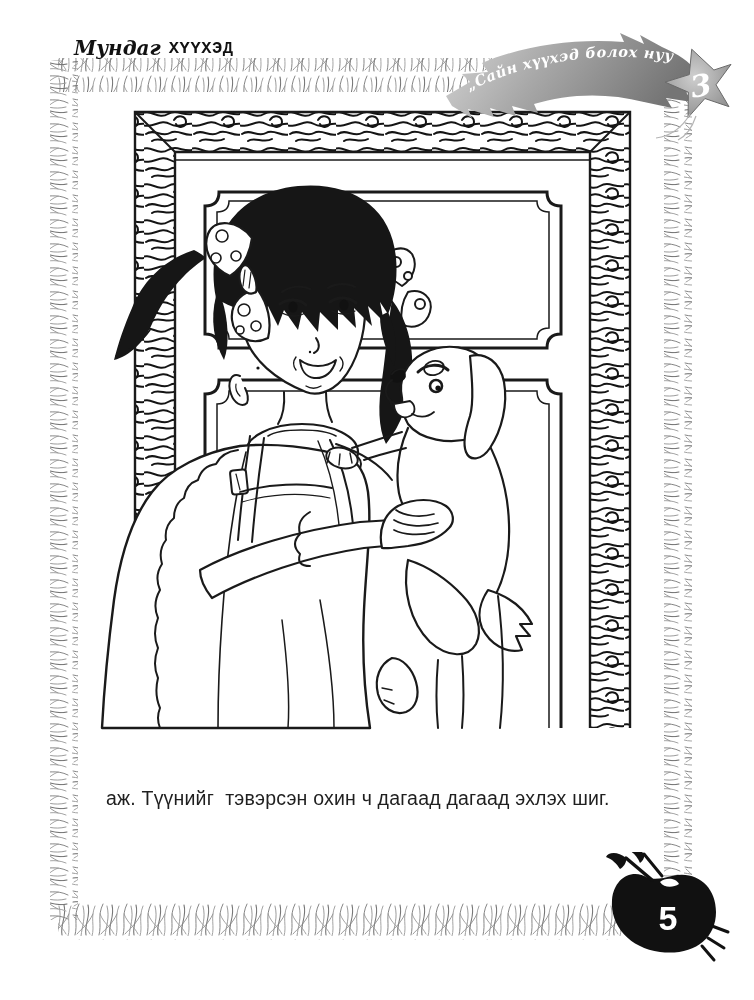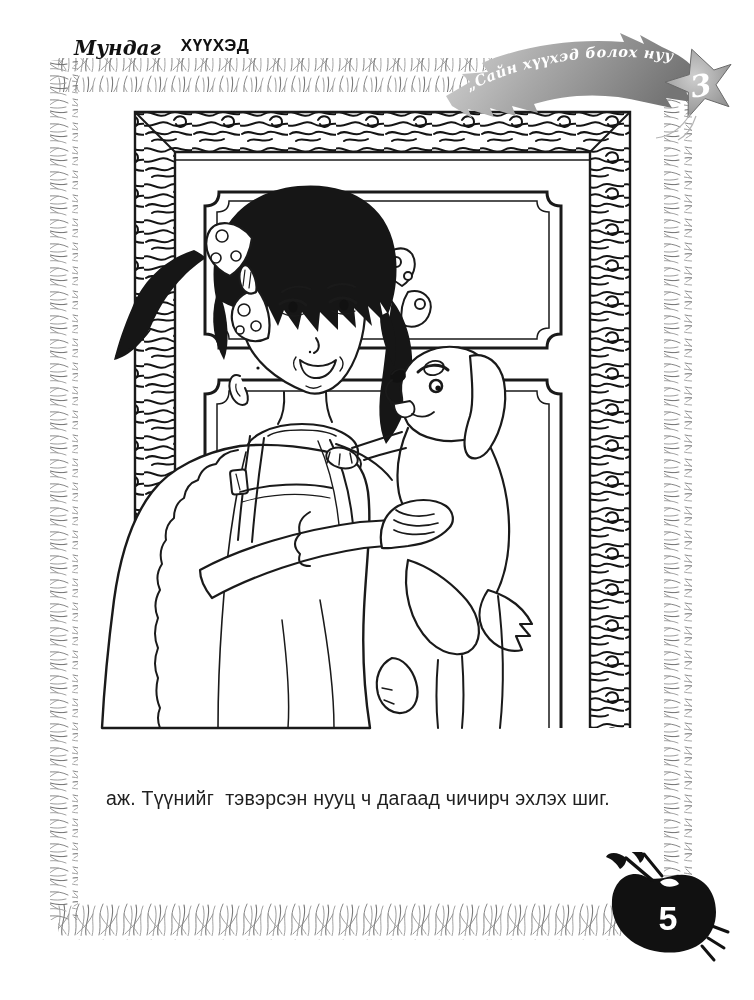--- a/index.html
+++ b/index.html
@@ -1,23 +1,23 @@
 <!DOCTYPE html>
 <html><head>
 <meta charset="utf-8">
 <style>
   html,body{margin:0;padding:0;background:#e8e8e8;}
   .page{position:relative;width:754px;height:1000px;background:#fff;overflow:hidden;
         font-family:"Liberation Sans",sans-serif;}
   .abs{position:absolute;}
-  .masthead{left:74px;top:36px;display:flex;align-items:flex-start;gap:8px;z-index:5;}
+  .masthead{left:74px;top:36px;display:flex;align-items:center;gap:8px;z-index:5;}
   .masthead .script{font-family:"DejaVu Serif",serif;font-style:italic;font-weight:700;
         font-size:20px;color:#111;}
-  .masthead .boldname{font-family:Liberation Sans, sans-serif;font-weight:700;
-        font-size:17px;letter-spacing:.6px;color:#111;margin-left:12px;}
+  .masthead .boldname{font-family:Liberation Mono, monospace;font-weight:700;
+        font-size:17px;letter-spacing:.6px;color:#111;}
   .story{left:106px;top:786px;width:505px;z-index:5;color:#1f1f1f;
         font-size:19.5px;line-height:24.5px;letter-spacing:.2px;}
   .story .ln{white-space:pre-wrap;}
   svg{display:block;}
   .z1{z-index:1;} .z2{z-index:2;} .z4{z-index:4;} .z6{z-index:6;}
 </style>
 </head>
 <body>
 
 <div class="page">
@@ -234,21 +234,21 @@
     </g>
 
     <g>
       <path fill="#fff" stroke="#1a1a1a" stroke-width="2.2" stroke-linejoin="round" d="M382,548 C378,530 384,514 398,506 C414,498 434,498 446,506 C454,512 455,522 449,528
            C440,538 424,544 408,546 C398,547 388,549 382,548 Z"></path>
       <path d="M396,510 C404,516 420,518 434,514 M394,520 C404,526 422,528 438,523 M394,530 C404,535 420,536 434,532" fill="none" stroke="#1a1a1a" stroke-width="1.7" stroke-linecap="round"></path>
     </g>
   </svg>
 
   <div class="abs story">
-    <div class="ln">аж. Түүнийг  тэвэрсэн нууц ч дагаад чичирч эхлэх шиг.</div>
+    <div class="ln">аж. Түүнийг  тэвэрсэн охин ч дагаад дагаад эхлэх шиг.</div>
   </div>
 
   <svg class="abs z6" style="left:604px;top:852px" width="132" height="124" viewBox="0 0 132 124">
     <g>
       <path fill="#111" d="M44,26 C28,16 10,26 8,48 C6,74 26,96 56,100 C88,104 112,88 112,60 C112,34 92,18 68,24 C60,26 52,28 44,26 Z"></path>
       <path d="M48,28 L22,6" stroke="#111" stroke-width="3.5" stroke-linecap="round"></path>
       <path d="M58,24 L40,2" stroke="#111" stroke-width="3" stroke-linecap="round"></path>
       <path fill="#111" d="M22,6 C14,-1 4,0 2,5 C8,7 13,12 16,17 C20,15 23,10 22,6 Z"></path>
       <path fill="#111" d="M40,2 C35,-4 28,-5 26,-1 C30,1 34,6 36,11 C39,9 41,5 40,2 Z"></path>
       <path fill="#fff" d="M56,30 C62,25 72,26 75,32 C69,36 60,36 56,30 Z"></path>

